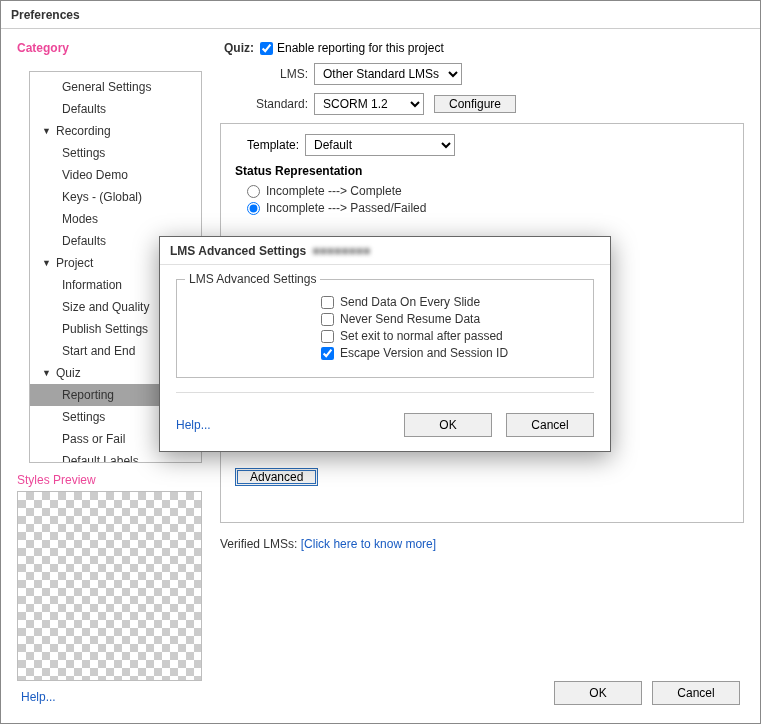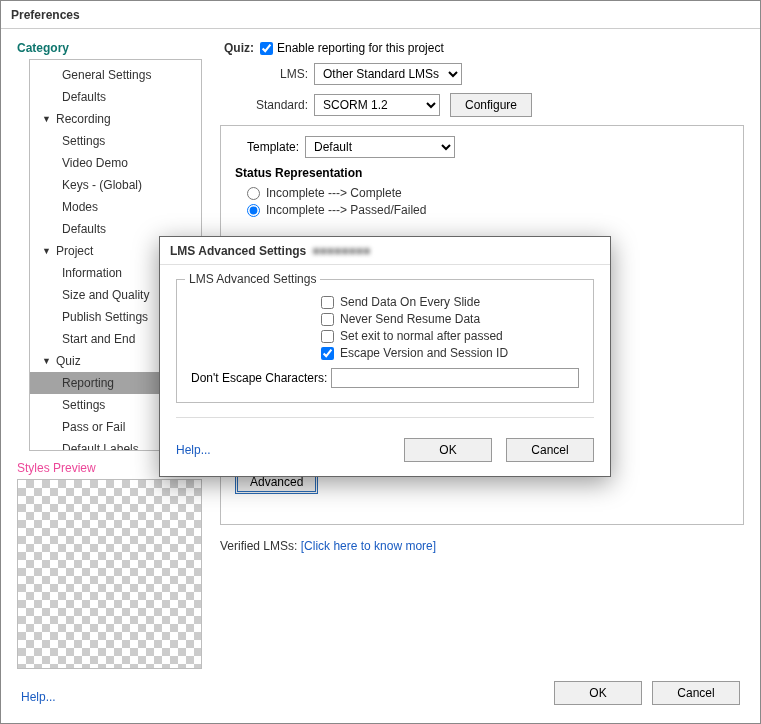--- a/index.html
+++ b/index.html
@@ -1,41 +1,41 @@
 <!DOCTYPE html>
 <html><head>
 <meta charset="utf-8">
 <style>
 * { box-sizing: border-box; margin: 0; padding: 0; font-family: "Segoe UI", Tahoma, sans-serif; font-size: 12px; }
 body { background: #fff; width: 761px; height: 724px; position: relative; overflow: hidden; border: 1px solid #888; }
 .titlebar { height: 28px; display: flex; align-items: center; padding: 0 10px; border-bottom: 1px solid #ccc; font-weight: bold; color: #333; }
 .main { display: flex; padding: 12px 16px 0 16px; height: 610px; }
 .left-col { width: 185px; }
-.cat-title { font-weight: bold; margin-bottom: 4px; color: #0f766e; }
+.cat-title { font-weight: bold; margin-bottom: 16px; color: #ec4899; }
 .tree { border: 1px solid #bdbdbd; background: #fff; height: 392px; padding: 4px 0; overflow: hidden; margin-left: 12px; }
 .tree-item { padding: 2px 8px 2px 32px; color: #333; line-height: 18px; white-space: nowrap; cursor: default; }
 .tree-group { padding: 2px 8px 2px 12px; color: #333; line-height: 18px; display: flex; align-items: center; gap: 4px; cursor: default; }
 .tree-expand { font-size: 9px; display: inline-block; width: 10px; }
 .tree-item.selected { background: #a3a3a3; }
 .styles-label { margin-top: 10px; color: #ec4899; }
 .styles-preview { border: 1px solid #bdbdbd; height: 190px; margin-top: 4px;
   background-image:
     linear-gradient(45deg, #ccc 25%, transparent 25%),
     linear-gradient(-45deg, #ccc 25%, transparent 25%),
     linear-gradient(45deg, transparent 75%, #ccc 75%),
     linear-gradient(-45deg, transparent 75%, #ccc 75%);
   background-size: 16px 16px;
   background-position: 0 0, 0 8px, 8px -8px, -8px 0;
 }
 .right-col { flex: 1; padding-left: 18px; }
 .row { display: flex; align-items: center; margin-bottom: 8px; }
 .row-label { width: 60px; text-align: right; padding-right: 6px; color: #333; }
 .row-label-b { font-weight: bold; }
 select { height: 22px; border: 1px solid #999; background: #fff; padding: 0 4px; }
-.btn { height: 24px; border: 1px solid #999; background: #f0f0f0; padding: 0 14px; cursor: default; }
+.btn { height: 18px; border: 1px solid #999; background: #f0f0f0; padding: 0 14px; cursor: default; }
 .btn-focus { border: 1px solid #2a6bb5; outline: 1px solid #2a6bb5; outline-offset: -3px; }
 .btn-big { width: 88px; height: 24px; }
 .panel { border: 1px solid #bdbdbd; padding: 10px 14px; margin-top: 4px; height: 400px; }
 .panel .row-label2 { width: 70px; text-align: right; padding-right: 6px; }
 .section-title { font-weight: bold; margin: 8px 0 6px 0; }
 .radio-row, .check-row { display: flex; align-items: center; gap: 6px; margin: 3px 0 3px 12px; color: #333; }
 .help-link { color: #1a5cc2; cursor: pointer; margin-top: 8px; }
 .verified-row { margin-top: 14px; color: #333; }
 .verified-link { color: #1a5cc2; }
 .bottom-bar { position: absolute; bottom: 0; left: 0; right: 0; height: 60px; display: flex; align-items: center; padding: 0 20px; justify-content: space-between; }
@@ -103,21 +103,21 @@
       <span class="row-label row-label-b" style="width:40px">Quiz:</span>
       <input type="checkbox" checked="" style="">
       <span style="margin-left:4px">Enable reporting for this project</span>
     </div>
     <div class="row" style="margin-left:34px">
       <span class="row-label">LMS:</span>
       <select style="width:148px"><option>Other Standard LMSs</option></select>
     </div>
     <div class="row" style="margin-left:34px">
       <span class="row-label">Standard:</span>
-      <select style="width:126px"><option>SCORM 1.2</option></select>
+      <select style="width:110px"><option>SCORM 1.2</option></select>
       <button class="btn" style="margin-left:10px">Configure</button>
     </div>
 
     <div class="panel">
       <div class="row">
         <span class="row-label2">Template:</span>
         <select style="width:150px"><option>Default</option></select>
       </div>
       <div class="section-title">Status Representation</div>
       <div class="radio-row">
@@ -166,24 +166,20 @@
         <span>Never Send Resume Data</span>
       </div>
       <div class="check-row">
         <input type="checkbox" style="">
         <span>Set exit to normal after passed</span>
       </div>
       <div class="check-row">
         <input type="checkbox" checked="" style="">
         <span>Escape Version and Session ID</span>
       </div>
-      <div class="dont-escape-row">
-        <span>Don't Escape Characters:</span>
-        <input type="text" style="">
-      </div>
     </div>
     <div class="modal-divider"></div>
   </div>
   <div class="modal-footer">
     <span class="help-link">Help...</span>
     <span class="spacer"></span>
     <button class="btn btn-big">OK</button>
     <span style="width:14px"></span>
     <button class="btn btn-big">Cancel</button>
   </div>

